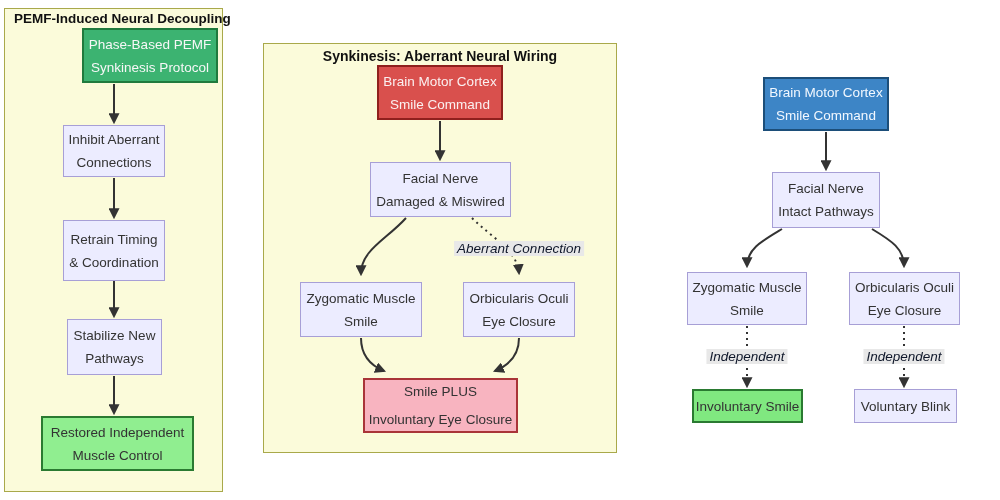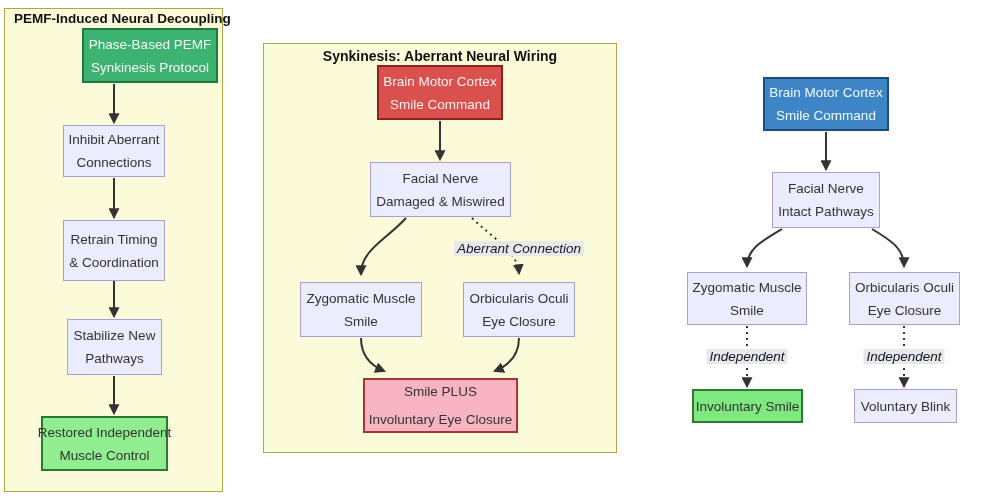--- a/index.html
+++ b/index.html
@@ -72,21 +72,21 @@
     <span>Connections</span>
   </div>
   <div class="node n-lavender" style="left:63px; top:220px; width:102px; height:61px;">
     <span>Retrain Timing</span>
     <span>&amp; Coordination</span>
   </div>
   <div class="node n-lavender" style="left:67px; top:319px; width:95px; height:56px;">
     <span>Stabilize New</span>
     <span>Pathways</span>
   </div>
-  <div class="node n-green-light" style="left:41px; top:416px; width:127px; height:55px;">
+  <div class="node n-green-light" style="left:41px; top:416px; width:153px; height:55px;">
     <span>Restored Independent</span>
     <span>Muscle Control</span>
   </div>
 
   <div class="node n-red" style="left:377px; top:65px; width:126px; height:55px;">
     <span>Brain Motor Cortex</span>
     <span>Smile Command</span>
   </div>
   <div class="node n-lavender" style="left:370px; top:162px; width:141px; height:55px;">
     <span>Facial Nerve</span>

